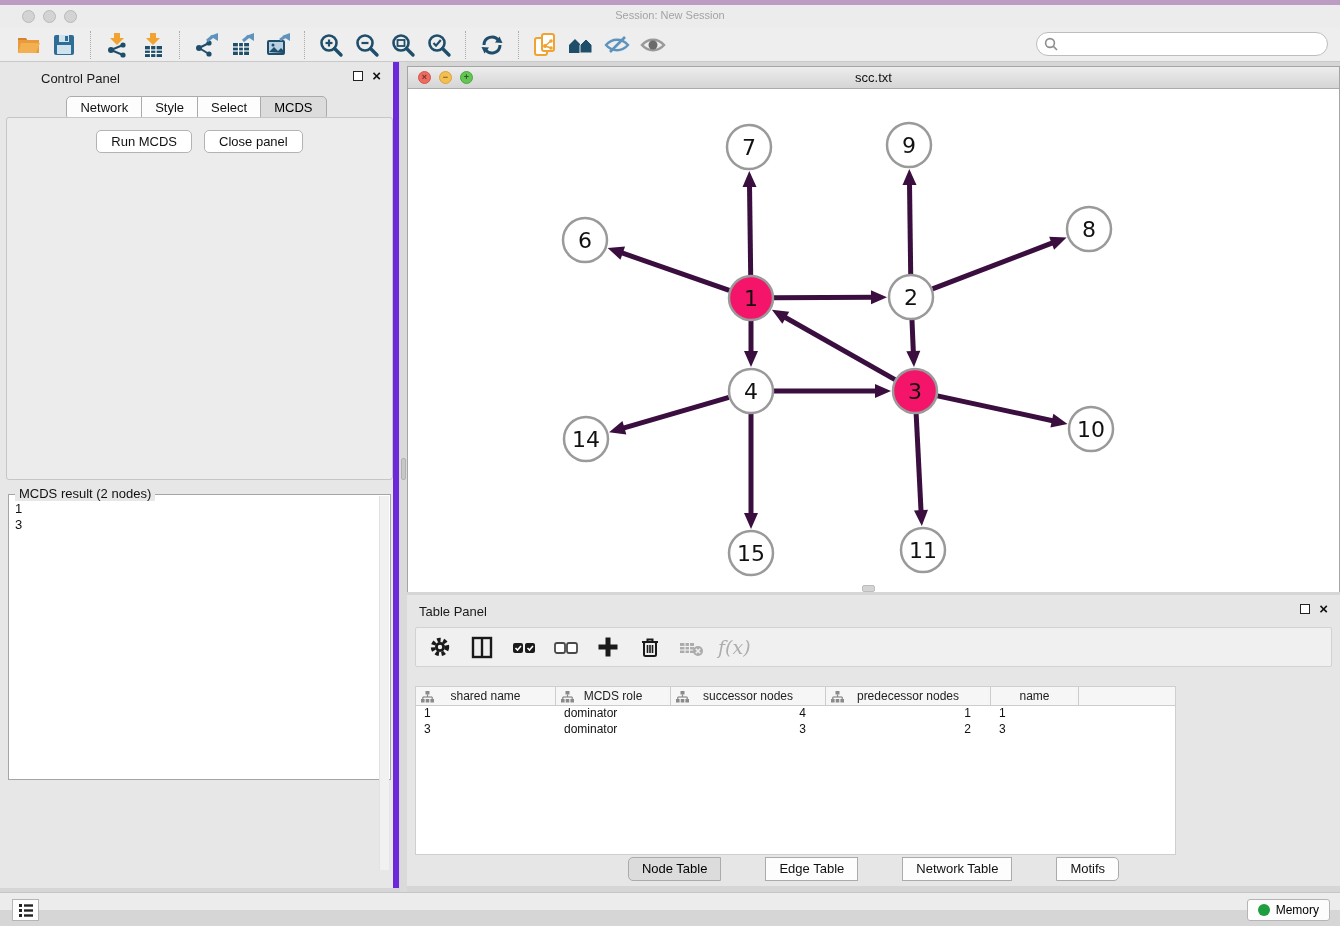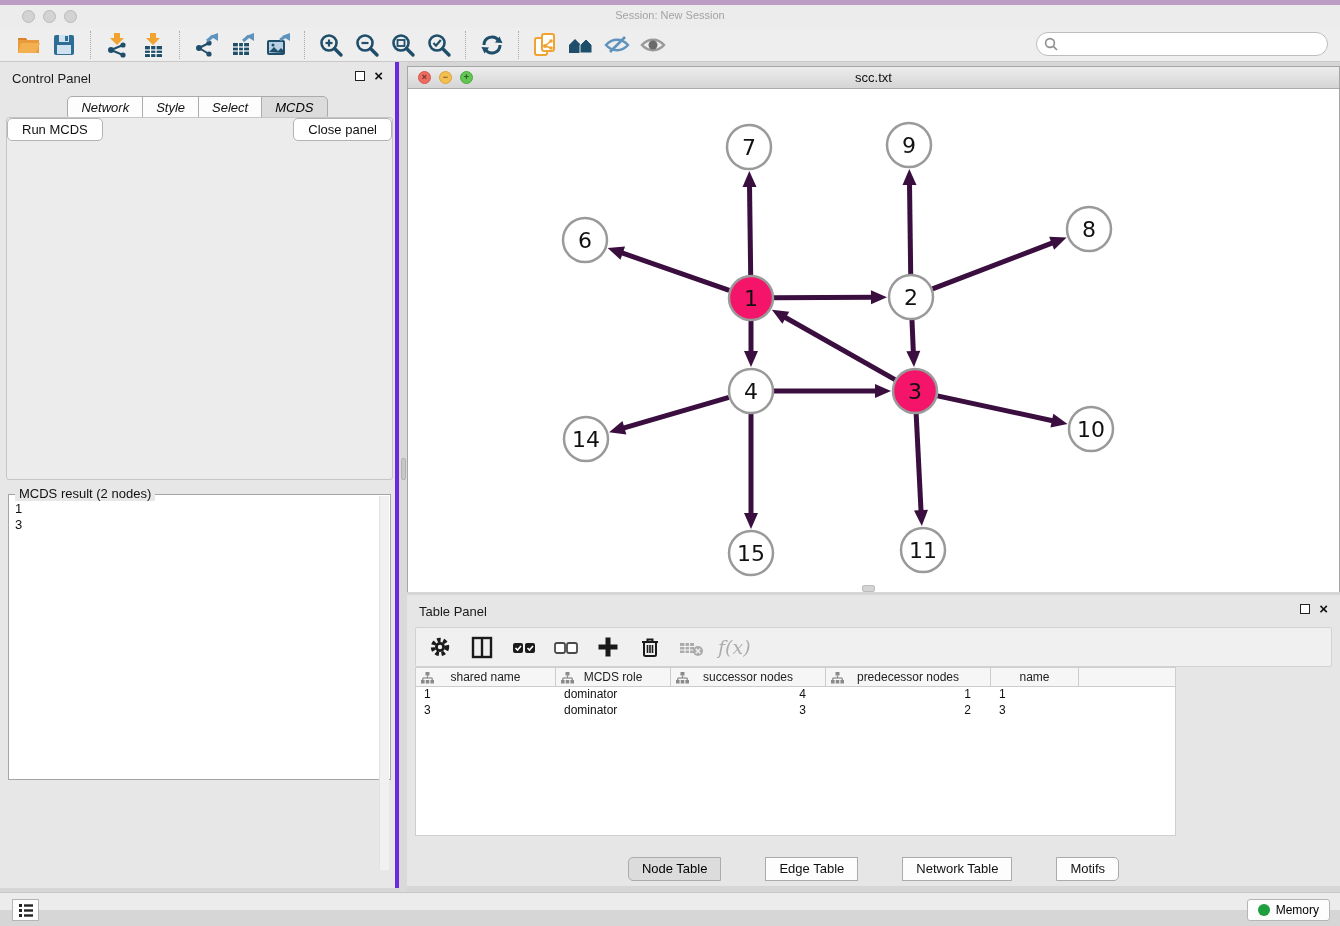--- a/index.html
+++ b/index.html
@@ -21,42 +21,42 @@
 
   #main-toolbar { position:absolute; left:0; top:28px; width:1340px; height:34px; background:#EEEEEE;
                   border-bottom:1px solid #C9C9C9; display:flex; align-items:center; padding-left:10px; }
   .tb-btn { width:30px; height:30px; display:flex; align-items:center; justify-content:center; background:none; border:none; cursor:pointer; margin:0 3px; }
   .tb-sep { width:1px; height:28px; border-left:1px dotted #ABABAB; margin:0 8px; }
   #search-wrap { position:absolute; right:12px; top:4px; width:292px; height:24px; }
   #search-input { width:100%; height:100%; border:1px solid #BDBDBD; border-radius:12px; background:#fff; padding:0 8px 0 26px; font-size:13px; outline:none; }
   #search-icon { position:absolute; left:8px; top:5px; }
 
   
-  #control-panel { position:absolute; left:0; top:62px; width:399px; height:826px; background:#E7E7E7; border-right:4px solid #6d28d9; }
+  #control-panel { position:absolute; left:0; top:62px; width:399px; height:826px; background:#E7E7E7; border-right:6px solid #6d28d9;padding-left:29px; }
   .panel-header { position:relative; height:30px; }
   .panel-title { position:absolute; left:12px; top:9px; font-size:13px; color:#1A1A1A; }
   .winbtns { position:absolute; right:12px; top:8px; display:flex; gap:9px; align-items:center; }
   .winbtn-square { width:10px; height:10px; border:1.6px solid #222; background:#fff; cursor:pointer; }
   .winbtn-x { font-size:15px; font-weight:bold; color:#111; line-height:12px; cursor:pointer; }
 
   .tabs-row { position:absolute; left:0; width:100%; display:flex; justify-content:center; }
-  #cp-tabs { top:34px;font-style:italic; }
+  #cp-tabs { top:34px; }
   .tab { font-size:13px; padding:3px 13px 4px; background:#FDFDFD; border:1px solid #ABABAB; margin-left:-1px; color:#111; cursor:pointer; white-space:nowrap; }
   .tab:first-child { border-radius:5px 0 0 5px; margin-left:0; }
   .tab:last-child { border-radius:0 5px 5px 0; }
   .tab.active { background:#DCDCDC; color:#000000; }
 
   #cp-content { position:absolute; left:6px; top:55px; width:387px; height:363px; background:#ECECEC; border:1px solid #C6C6C6; border-radius:3px; }
   #opt-label { margin-top:20px; text-align:center; font-size:13px; color:#111; }
   #opt-select { position:relative; margin:13px auto 0; width:310px; height:23px; background:#fff; border:1px solid #B3B3B3; border-radius:5px; font-size:13px; line-height:21px; padding-left:10px; cursor:pointer; }
   .stepper { position:absolute; right:6px; top:3px; display:flex; flex-direction:column; gap:2px; }
   .stepper i { width:0; height:0; border-left:4px solid transparent; border-right:4px solid transparent; display:block; }
   .stepper .up { border-bottom:5px solid #444; }
   .stepper .down { border-top:5px solid #444; }
-  #cp-buttons { display:flex; justify-content:space-between; gap:12px; }
+  #cp-buttons { margin-top:12px; display:flex; justify-content:center; gap:12px; }
   .btn { background:#fff; border:1px solid #B3B3B3; border-radius:5px; font-size:13px; padding:3px 14px; font-family:"Liberation Sans",sans-serif; cursor:pointer; color:#111; }
 
   #mcds-result { position:absolute; left:8px; top:432px; width:383px; height:286px; border:1px solid #A5A5A5; background:#fff; }
   #mcds-legend { position:absolute; left:6px; top:-9px; background:#E7E7E7; padding:0 4px; font-size:13px; color:#111; }
   #mcds-result-lines { position:absolute; left:0; top:2px; width:368px; padding:4px 6px; font-size:13px; line-height:16px; color:#111; }
   #mcds-scrollbar { position:absolute; right:1px; top:1px; width:10px; height:374px; background:#F1F1F1; border-left:1px solid #E2E2E2; cursor:pointer; }
 
   
   #v-splitter { position:absolute; left:400px; top:62px; width:7px; height:830px; background:#DADADA; cursor:col-resize; }
   #v-grip { position:absolute; left:1px; top:396px; width:5px; height:22px; background:#C7C7C7; border:1px solid #B2B2B2; border-radius:2px; }
@@ -69,21 +69,21 @@
   #graph-canvas { position:relative; width:931px; height:503px; background:#fff; cursor:default; }
   #graph-svg { width:931px; height:503px; display:block; }
   #canvas-grip { position:absolute; left:454px; bottom:0px; width:13px; height:7px; background:#D4D4D4; border:1px solid #BDBDBD; border-radius:2px; cursor:row-resize; }
 
   
   #table-panel { position:absolute; left:407px; top:595px; width:933px; height:291px; background:#E6E6E6; }
   #tp-toolbar { position:absolute; left:8px; top:32px; width:917px; height:40px; background:#F0F0F0; border:1px solid #D2D2D2; border-radius:2px; display:flex; align-items:center; padding-left:8px; gap:10px; }
   .tpt-btn { width:32px; height:32px; background:none; border:none; display:flex; align-items:center; justify-content:center; cursor:pointer; }
   #fx-label { font-family:"DejaVu Serif", serif; font-style:italic; font-size:19px; color:#ADADAD; cursor:default; }
 
-  #node-table { position:absolute; left:8px; top:72px; width:761px; height:169px; background:#fff; border:1px solid #CFCFCF; }
+  #node-table { position:absolute; left:8px; top:91px; width:761px; height:169px; background:#fff; border:1px solid #CFCFCF; }
   #nt-header { display:flex; height:19px; background:#F6F6F6; border-bottom:1px solid #CCCCCC; }
   .th { position:relative; border-right:1px solid #CCCCCC; font-size:12px; color:#222; text-align:center; line-height:18px; overflow:hidden; cursor:pointer; }
   .th .sitemap { position:absolute; left:5px; top:3px; }
   .tr { display:flex; height:16px; background:#fff; cursor:pointer; }
   .td { font-size:12px; line-height:15px; color:#111; overflow:hidden; white-space:nowrap; }
 
   #tp-tabs { bottom:6px;gap:45px; }
   #tp-tabs-wrap { position:absolute; left:0; top:262px; width:100%; display:flex; justify-content:center; }
 
   

